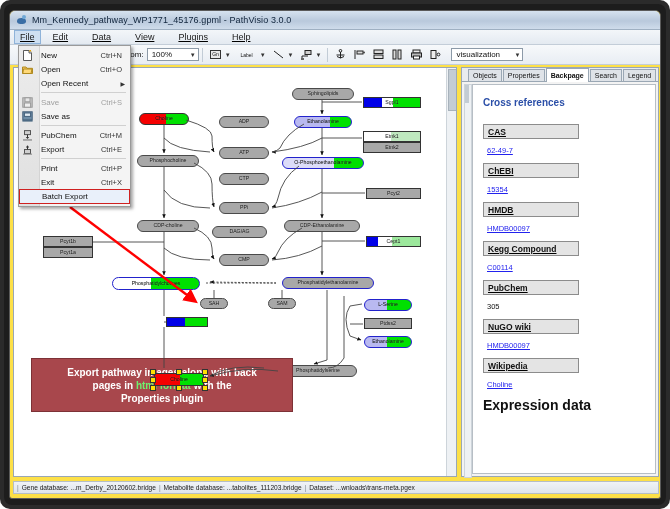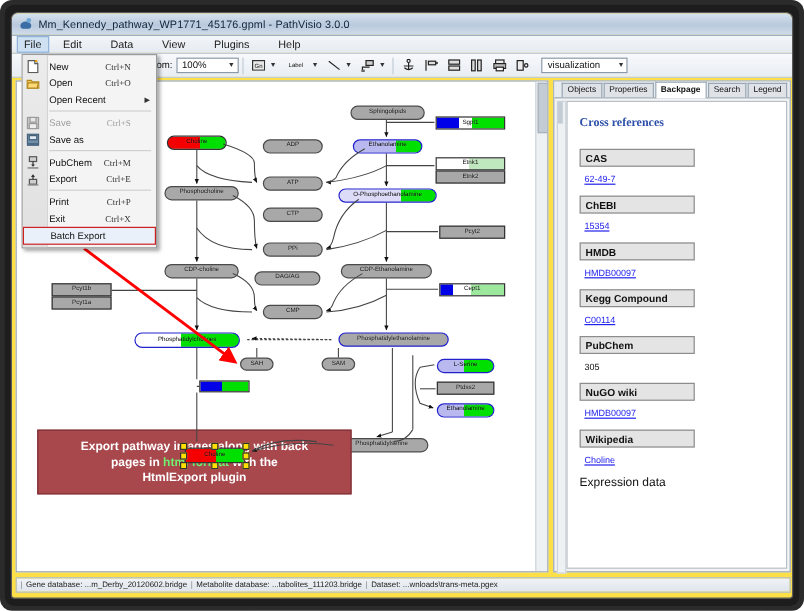--- a/index.html
+++ b/index.html
@@ -23,21 +23,21 @@
      display:flex;align-items:center;}
   #app-icon{width:11px;height:11px;margin:0 5px 0 6px;flex:0 0 auto;position:relative;}
   #app-icon .g1{position:absolute;left:1px;top:3px;width:9px;height:6px;border-radius:50% 50% 40% 40%;
      background:#3a6ea5;}
   #app-icon .g2{position:absolute;left:6px;top:0px;width:4px;height:4px;border-radius:50%;background:#6fa8d6;}
   #title-text{font-size:9px;color:#10243b;white-space:nowrap;letter-spacing:.1px;}
 
   
   #menubar{position:absolute;left:0;top:19px;width:100%;height:15px;
      background:linear-gradient(#f3f6f9,#e4eaf1);
-     border-bottom:1px solid #c3cdd8;display:flex;align-items:center;padding-left:4px;box-sizing:border-box;}
+     border-bottom:1px solid #c3cdd8;display:flex;align-items:center;padding-left:4px;box-sizing:border-box;text-decoration:underline;}
   .menu-item{font-size:9px;color:#1a1a1a;padding:1px 12px;line-height:12px;cursor:default;}
   .menu-item.active{background:#cfe0f2;border:1px solid #8fb3d9;padding:0 5px;}
 
   
   #toolbar{position:absolute;left:0;top:34px;width:100%;height:20px;
      background:linear-gradient(#f7f9fb,#e8edf3);border-bottom:1px solid #c3cdd8;
      display:flex;align-items:center;box-sizing:border-box;padding-left:4px;}
   .tb-label{font-size:8px;color:#111;margin:0 3px 0 2px;}
   .tb-combo{height:13px;border:1px solid #8c9aa8;background:#fff;font-size:8px;color:#111;
      display:flex;align-items:center;justify-content:space-between;padding:0 2px 0 4px;box-sizing:border-box;}
@@ -75,45 +75,45 @@
   #tabstrip{position:absolute;left:0;top:0;width:100%;height:14px;display:flex;align-items:flex-end;
      padding-left:6px;box-sizing:border-box;background:#e9ecef;border-bottom:1px solid #9aa7b4;}
   .tab{font-size:7px;color:#111;border:1px solid #9aa7b4;border-bottom:none;background:#dfe3e8;
      padding:1px 4px;margin-right:1px;line-height:9px;}
   .tab.sel{background:#ffffff;font-weight:bold;padding:2px 4px;position:relative;top:1px;}
 
   #bp-scroll{position:absolute;left:2px;top:16px;width:6px;height:392px;background:#eef1f4;border:1px solid #cdd4da;}
   #bp-scroll .thumb{position:absolute;left:0;top:0;width:4px;height:18px;background:#c3ccd4;}
   #backpage{position:absolute;left:10px;top:16px;right:2px;bottom:2px;background:#ffffff;
      border:1px solid #b7bec5;overflow:hidden;box-sizing:border-box;padding:8px 0 0 10px;}
-  #bp-title{font-size:10px;font-weight:bold;color:#2b4fa8;margin:4px 0 16px 0;font-family:Liberation Serif, serif;}
-  .xref{margin-bottom:6px;}
+  #bp-title{font-size:10px;font-weight:bold;color:#2b4fa8;margin:4px 0 16px 0;}
+  .xref{margin-bottom:6px;text-decoration:underline;}
   .xref-head{width:96px;height:15px;border:1px solid #8c8c8c;background:#e4e4e4;
      display:flex;align-items:center;padding-left:4px;box-sizing:border-box;
      font-size:8.5px;font-weight:bold;color:#111;}
   .xref-val{font-size:7.5px;color:#2222ee;text-decoration:underline;margin:4px 0 0 4px;display:inline-block;}
   .xref-val.plain{color:#111;text-decoration:none;}
-  #expr-title{font-size:10px;font-weight:normal;color:#111;margin:6px 0 0 0;}
+  #expr-title{font-size:14px;font-weight:bold;color:#111;margin:6px 0 0 0;}
 
   
   #statusbar{position:absolute;left:3px;bottom:4px;width:646px;height:13px;
      background:linear-gradient(#f0f3f6,#dfe5ec);border:1px solid #b5bec6;box-sizing:border-box;
      display:flex;align-items:center;font-size:6.6px;color:#1a1a1a;padding-left:3px;white-space:nowrap;}
   #statusbar span{margin-right:3px;}
   .sb-sep{color:#7b848c;}
 
   
   #file-menu{position:absolute;left:8px;top:34px;width:113px;
      background:#f4f4f4;border:1px solid #9a9a9a;box-shadow:2px 2px 3px rgba(0,0,0,.35);
      z-index:50;padding:2px 0;box-sizing:border-box;}
   #file-menu .gutter{position:absolute;left:0;top:0;width:20px;height:100%;
      background:linear-gradient(#ececec,#e0e0e0);border-right:1px solid #d4d4d4;}
   .mi{position:relative;height:14px;display:flex;align-items:center;padding-left:22px;
      font-size:8px;color:#111;box-sizing:border-box;z-index:2;}
-  .mi .acc{margin-left:auto;padding-right:21px;font-size:7.5px;color:#333;font-family:Liberation Serif, serif;}
+  .mi .acc{margin-left:auto;padding-right:8px;font-size:7.5px;color:#333;}
   .mi.disabled,.mi.disabled .acc{color:#a0a0a0;text-align:right;}
   .mi .mi-icon{position:absolute;left:3px;top:2px;width:11px;height:11px;}
   .mi .sub{margin-left:auto;padding-right:5px;font-size:6px;color:#333;}
   .mi-sep{height:1px;background:#d0d0d0;margin:2px 4px 2px 22px;position:relative;z-index:2;}
   .mi.hl{border:1px solid #cf2020;background:#e9f0fa;height:15px;}
 
   
   #red-arrow{position:absolute;left:0;top:0;width:100%;height:100%;pointer-events:none;z-index:40;}
 </style>
 </head>
@@ -392,21 +392,21 @@
         </div>
     <div class="node" style="left:152px;top:249px;width:42px;height:10px;border:1px solid #333;overflow:hidden;background:linear-gradient(90deg,#0000e8 0 45%,#00e000 45% 100%);z-index:2">
           <span class="lbl"></span>
         </div>
 
     <div id="callout">
       <div>Export pathway images along with back</div>
       <div>
         <span>pages in </span><span class="hl">html format</span><span> with the</span>
       </div>
-      <div>HtmlExport plugin</div>
+      <div>Properties plugin</div>
     </div>
 
     <div id="scroll-col">
       <div class="thumb"></div>
     </div>
   </div>
 
   <div id="right-panel">
     <div id="tabstrip">
       <div class="tab">Objects</div>

